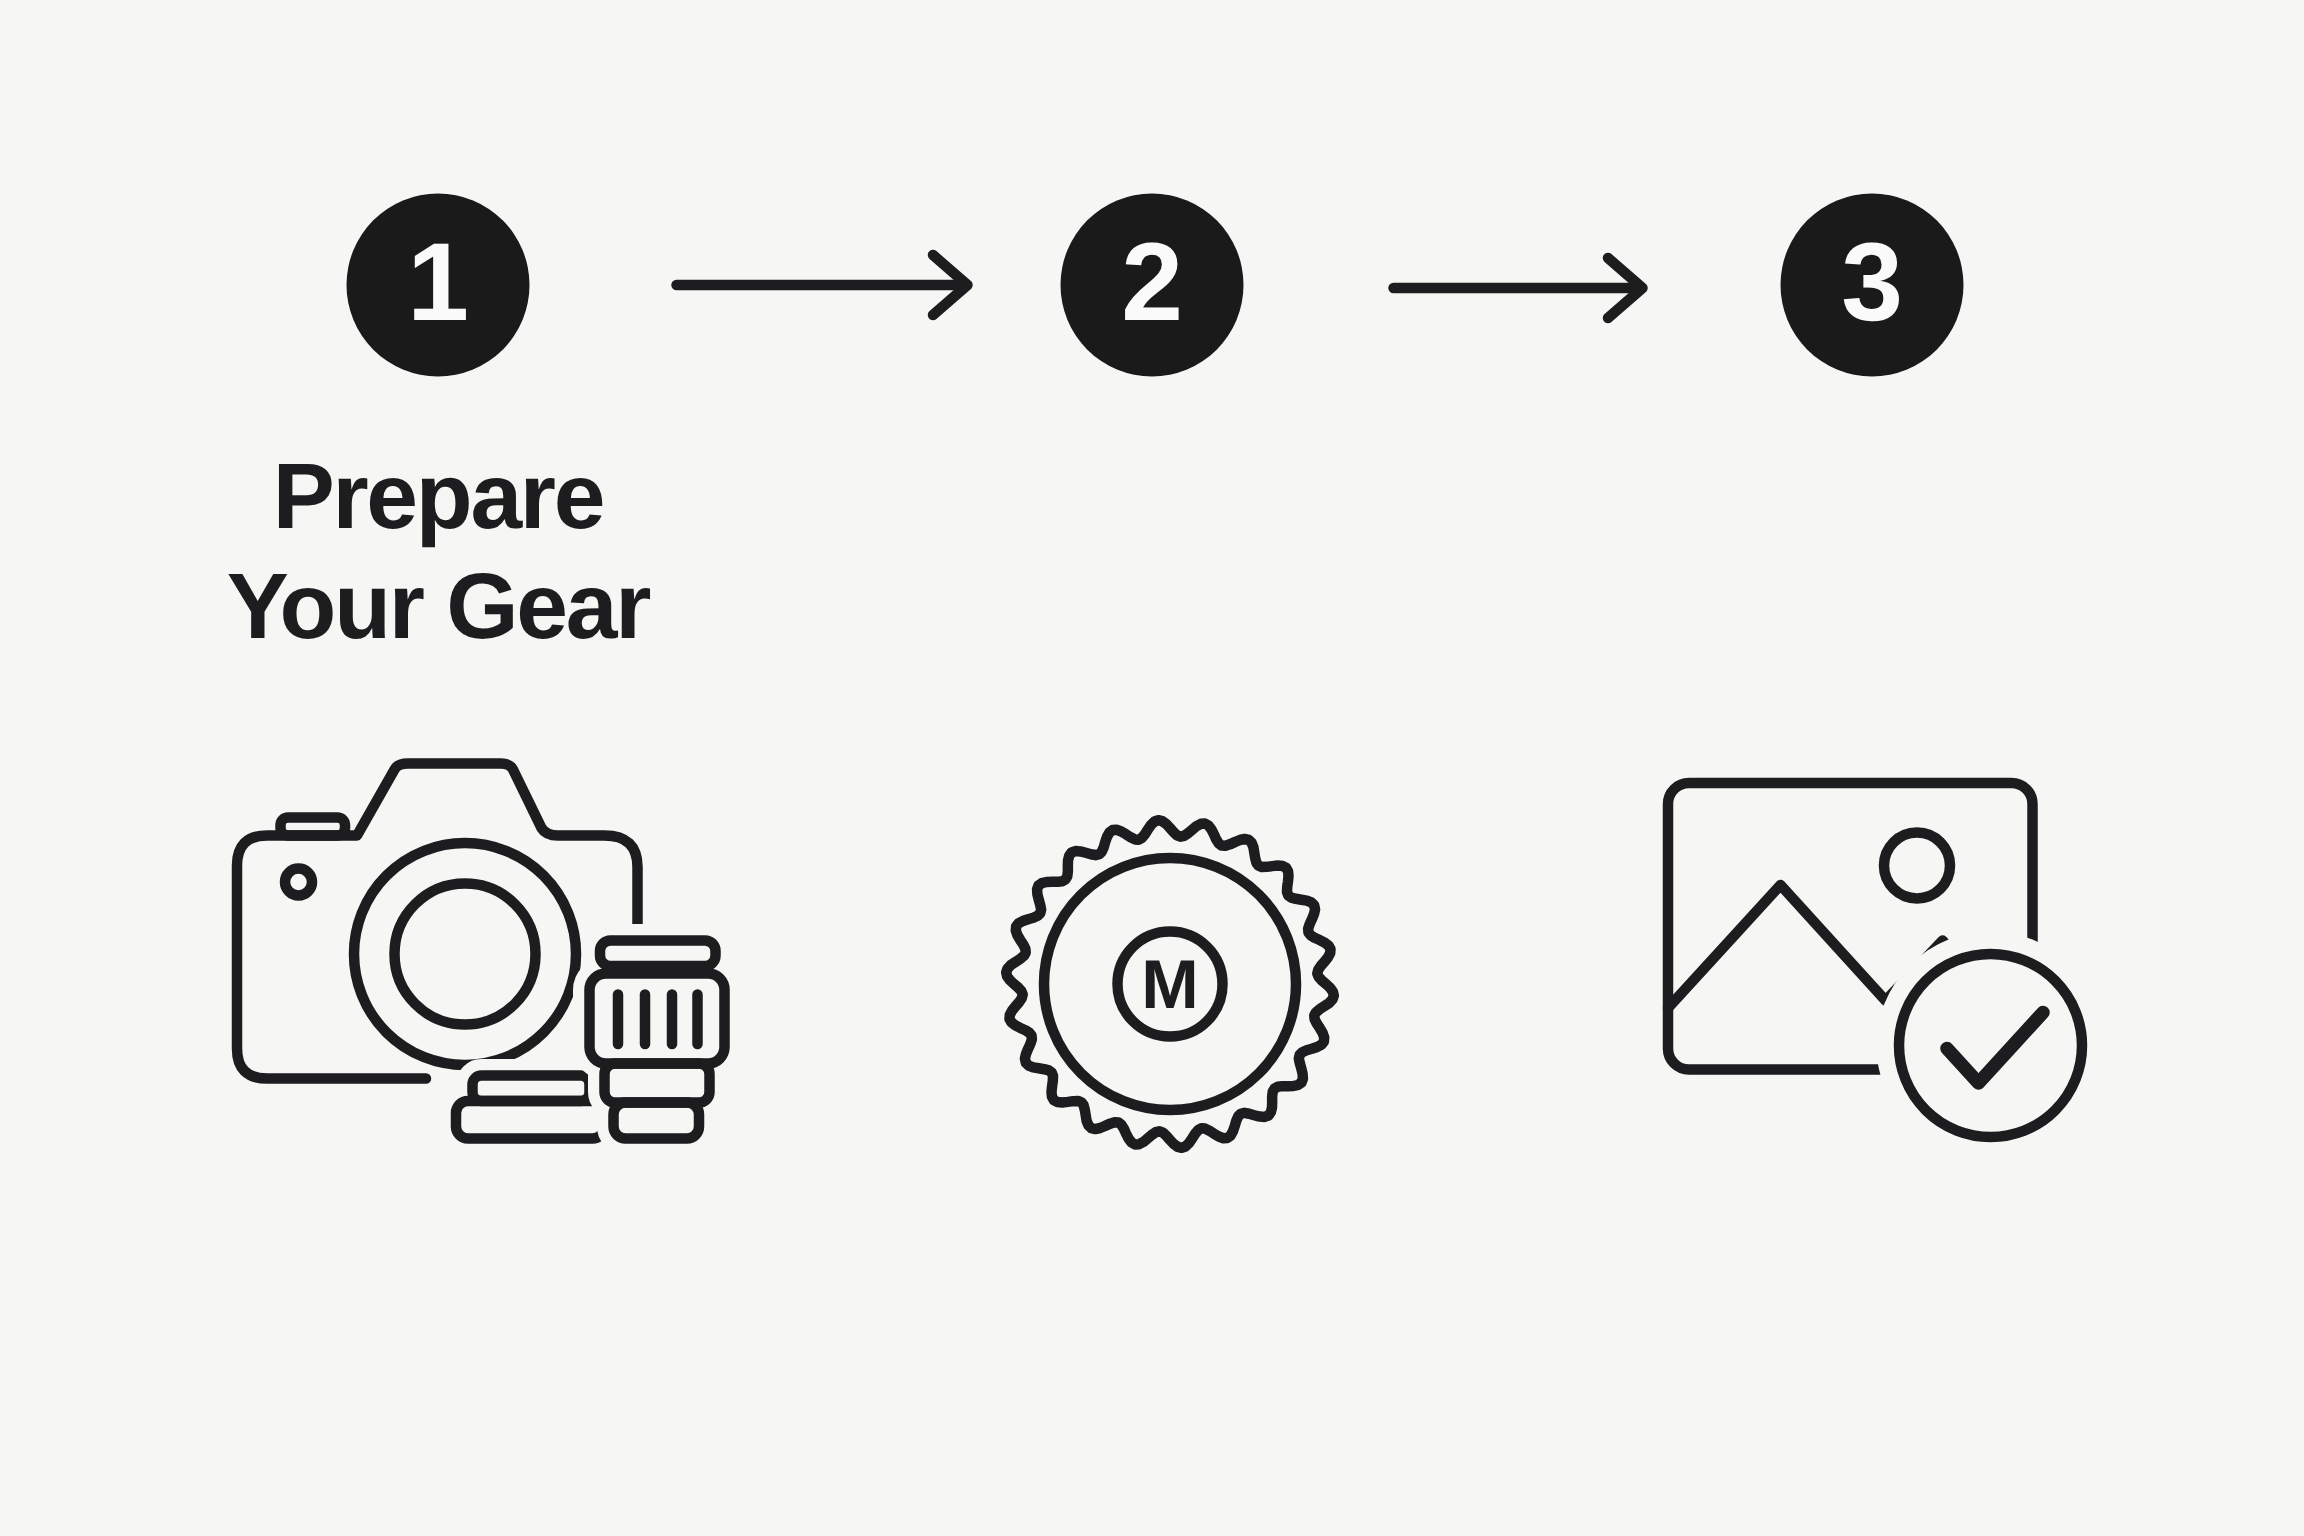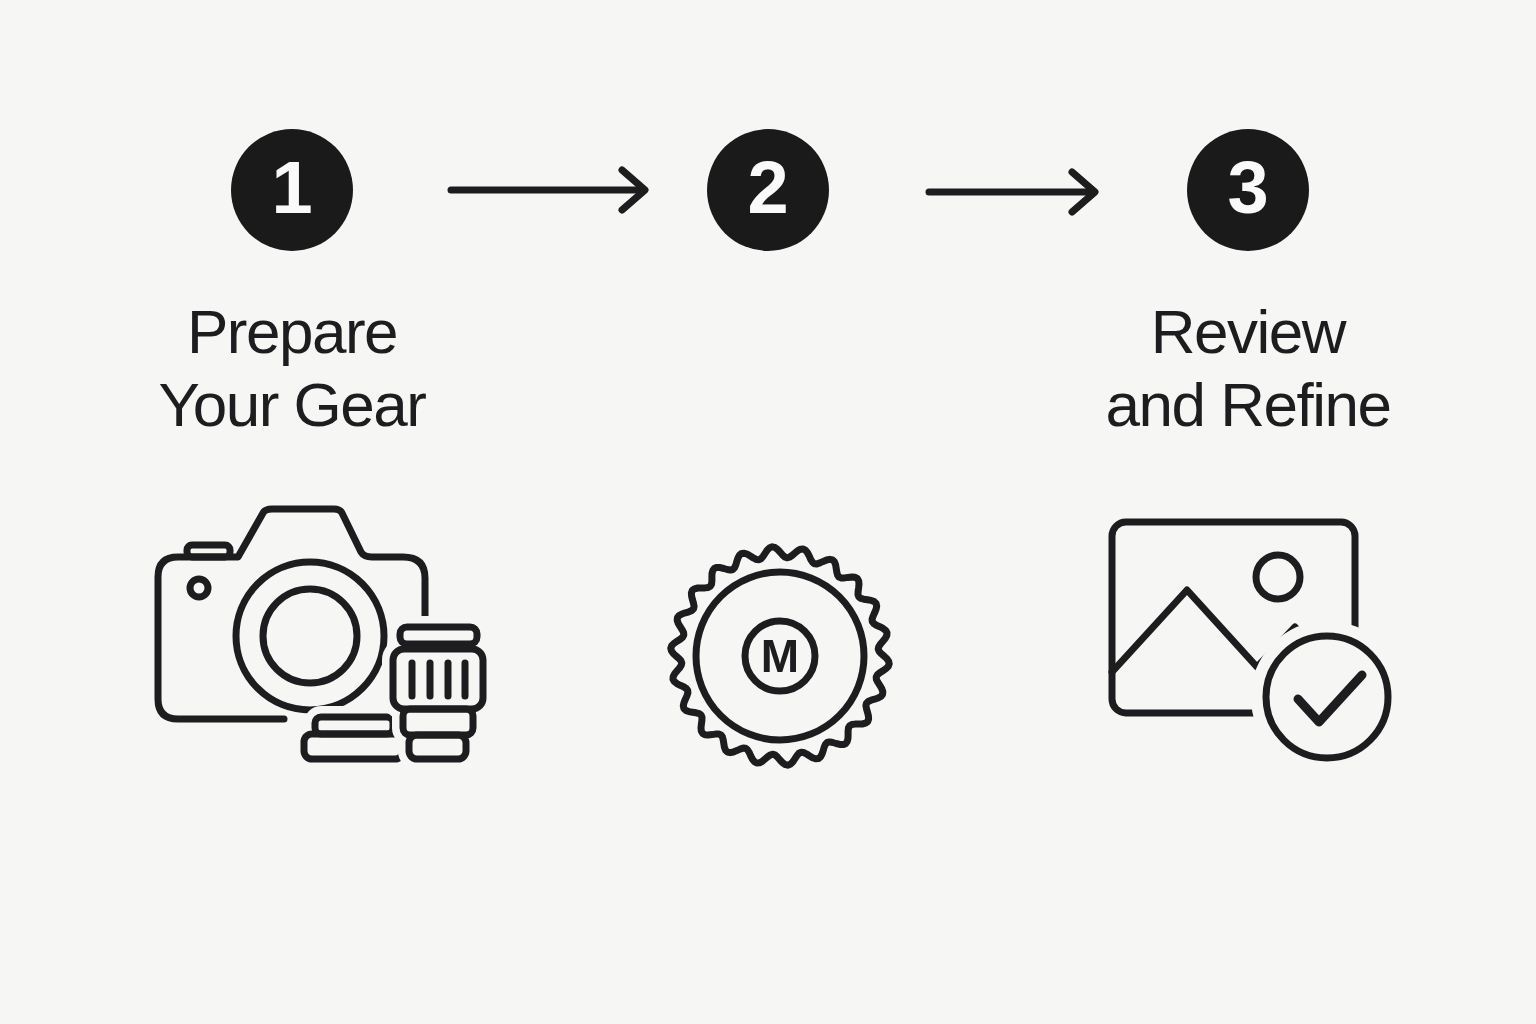--- a/index.html
+++ b/index.html
@@ -41,21 +41,21 @@
     justify-content: center;
     font-size: 74px;
     font-weight: 700;
     line-height: 1;
     padding-bottom: 4px;
   }
   .title {
     margin-top: 44px;
     font-size: 62px;
     line-height: 73px;
-    font-weight: 400;
+    font-weight: 700;
     letter-spacing: -1.5px;
     text-align: center;
     color: var(--ink);
     white-space: pre-line;
   }
   .icon { position: absolute; color: var(--ink); }
   .icon-camera { left: 152px; top: 502px; }
   .icon-dial   { left: 660px; top: 536px; }
   .icon-review { left: 1100px; top: 515px; }
   .arrow { position: absolute; color: var(--ink); }
@@ -104,22 +104,20 @@
   <div class="step step-2">
     <div class="badge">
       <span>2</span>
     </div>
   </div>
 
   <div class="step step-3">
     <div class="badge">
       <span>3</span>
     </div>
-    <div class="title">Review
-and Refine</div>
   </div>
 
   <svg class="arrow arrow-1" width="208" height="60" viewBox="0 0 208 60">
     <line class="stk" x1="5" y1="30" x2="198" y2="30"></line>
     <polyline class="stk" points="176,10 199,30 176,50"></polyline>
   </svg>
   <svg class="arrow arrow-2" width="180" height="60" viewBox="0 0 180 60">
     <line class="stk" x1="5" y1="30" x2="170" y2="30"></line>
     <polyline class="stk" points="148,10 171,30 148,50"></polyline>
   </svg>

